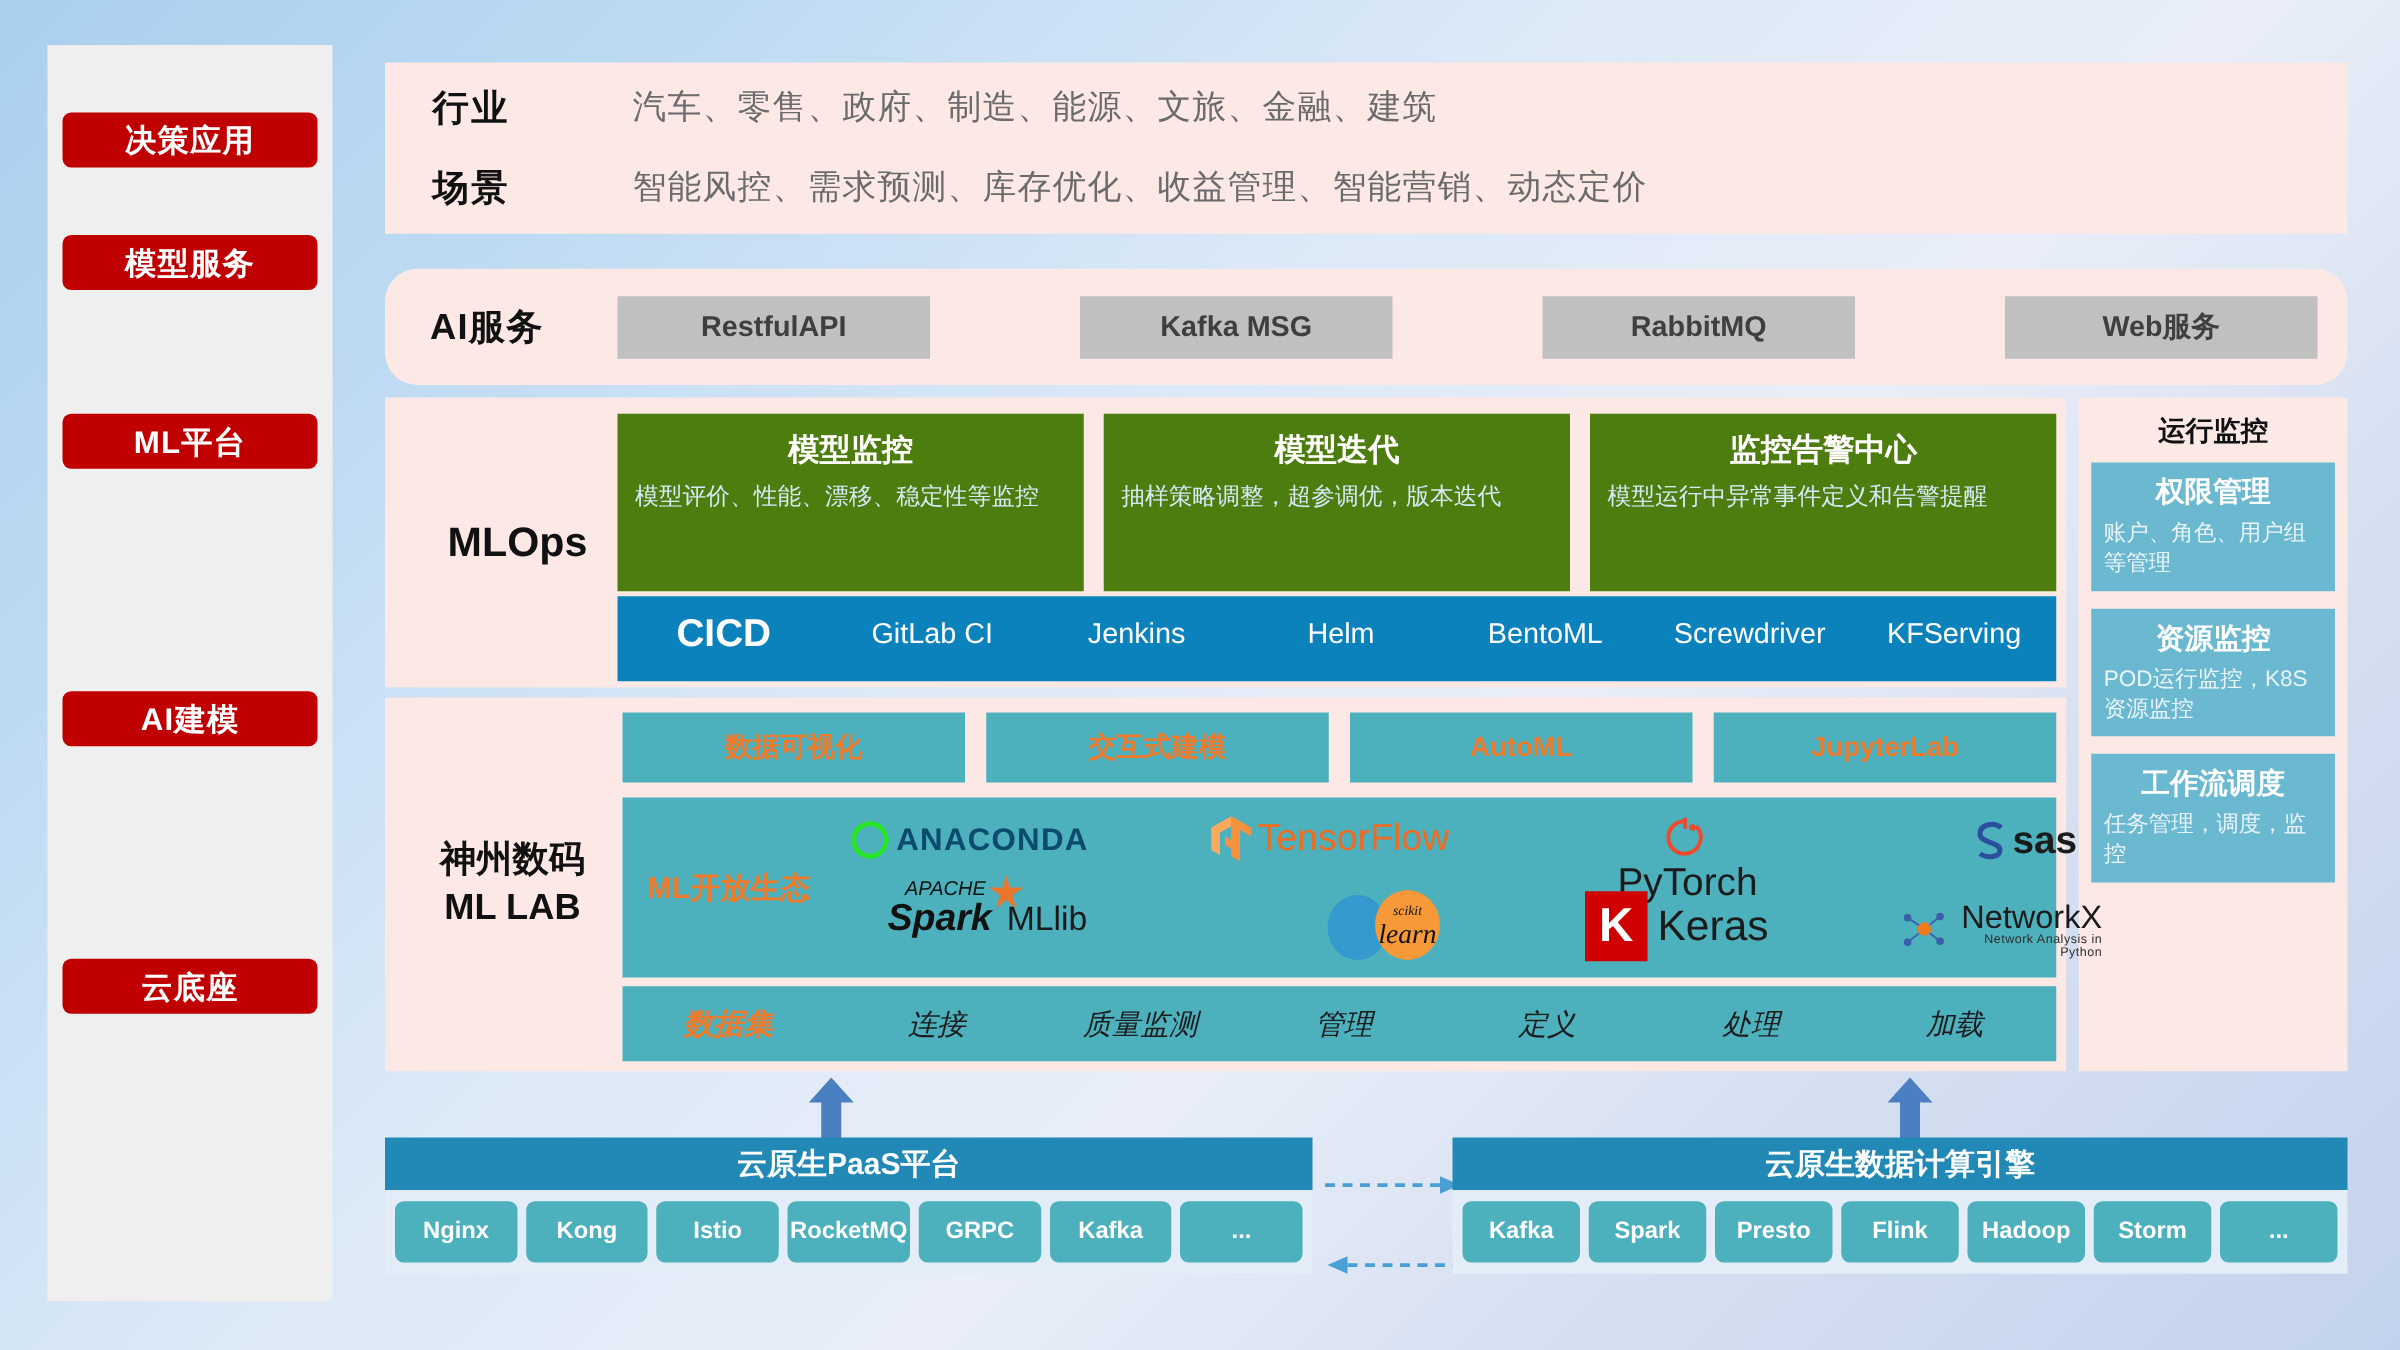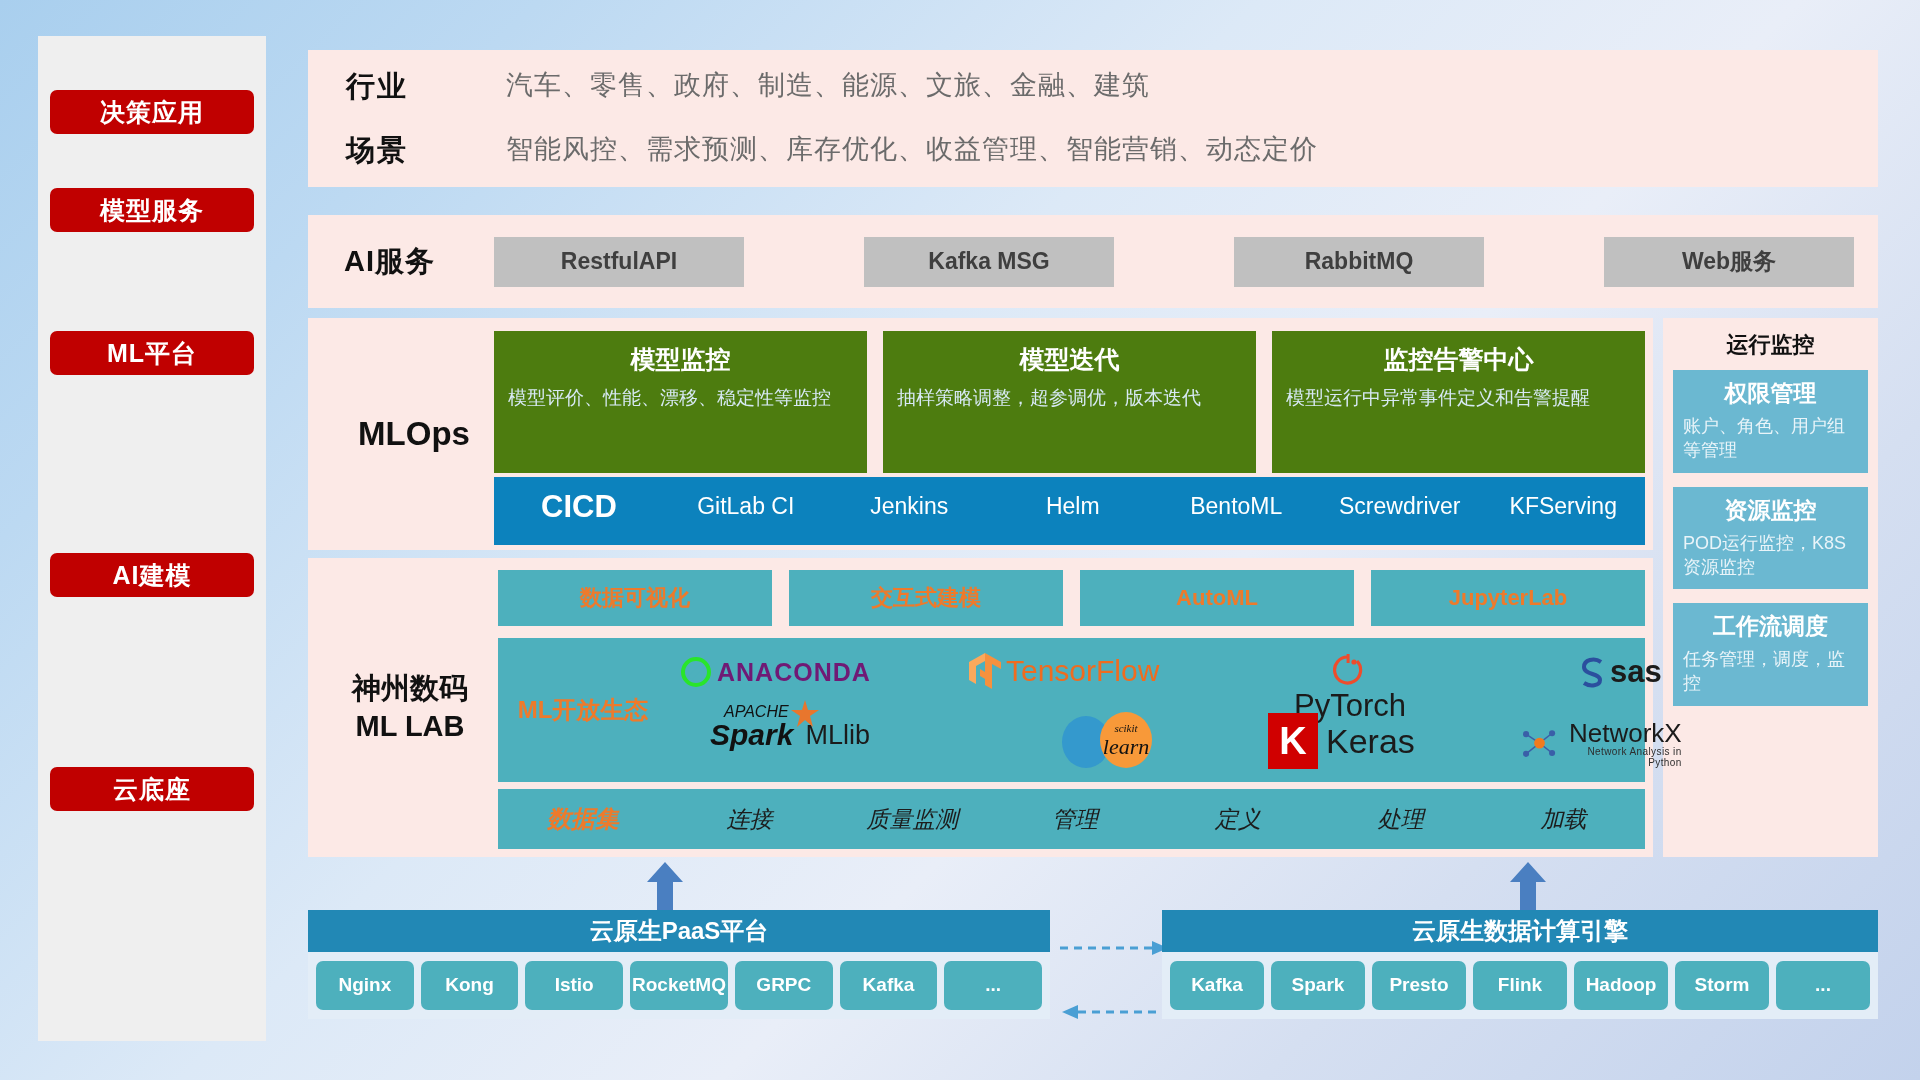--- a/index.html
+++ b/index.html
@@ -33,21 +33,21 @@
   .ind-grid {
     position: absolute; inset: 0;
     display: grid; grid-template-columns: 160px 1fr;
     align-content: center; row-gap: 24px;
     padding-left: 38px;
   }
   .ind-label { font-size: 29px; font-weight: bold; color: #111; letter-spacing: 2px; }
   .ind-value { font-size: 27px; color: #6b6b6b; letter-spacing: 1px; }
 
   
-  .row-aiservice { left: 308px; top: 215px; width: 1570px; height: 93px; }
+  .row-aiservice { left: 308px; top: 215px; width: 1570px; height: 93px; border-radius: 26px; }
   .aisvc-inner { position: absolute; inset: 0; display: flex; align-items: center; padding: 0 24px 0 36px; }
   .aisvc-label { font-size: 29px; font-weight: bold; color: #111; width: 150px; flex: none; letter-spacing: 1px; }
   .aisvc-items { display: flex; flex: 1; gap: 0; justify-content: space-between; }
   .aisvc-chip {
     width: 250px; height: 50px; background: #c0c0c0;
     display: flex; align-items: center; justify-content: center;
     font-size: 23px; font-weight: bold; color: #3f3f3f;
   }
 
   
@@ -227,21 +227,21 @@
 
     <div class="eco-band">
       <div class="eco-label">ML开放生态</div>
       <div class="eco-logos">
 
         <div class="logo" style="left:12px; top:18px;">
           <svg width="32" height="32" viewBox="0 0 32 32">
             <circle cx="16" cy="16" r="13" fill="none" stroke="#29e52a" stroke-width="4"></circle>
             <path d="M10 22 L22 10" stroke="#4db0bd" stroke-width="5" fill="none"></path>
           </svg>
-          <span style="color:#701a75;font-size:25px;font-weight:bold;letter-spacing:1px;margin-left:5px;text-align:center;">ANACONDA</span>
+          <span style="color:#0c4a6e;font-size:25px;font-weight:bold;letter-spacing:1px;margin-left:5px;text-align:center;">ANACONDA</span>
         </div>
 
         <div class="logo" style="left:300px; top:14px;">
           <svg width="34" height="38" viewBox="0 0 34 38">
             <polygon points="17,1 33,10 33,17 24,12 24,37 17,33" fill="#f6913e"></polygon>
             <polygon points="17,1 1,10 1,28 8,32 8,14 17,9" fill="#fba95c"></polygon>
             <polygon points="12,17 24,24 24,31 12,24" fill="#f6913e"></polygon>
           </svg>
           <span style="color:#ef6c20;font-size:30px;margin-left:4px;">TensorFlow</span>
         </div>

